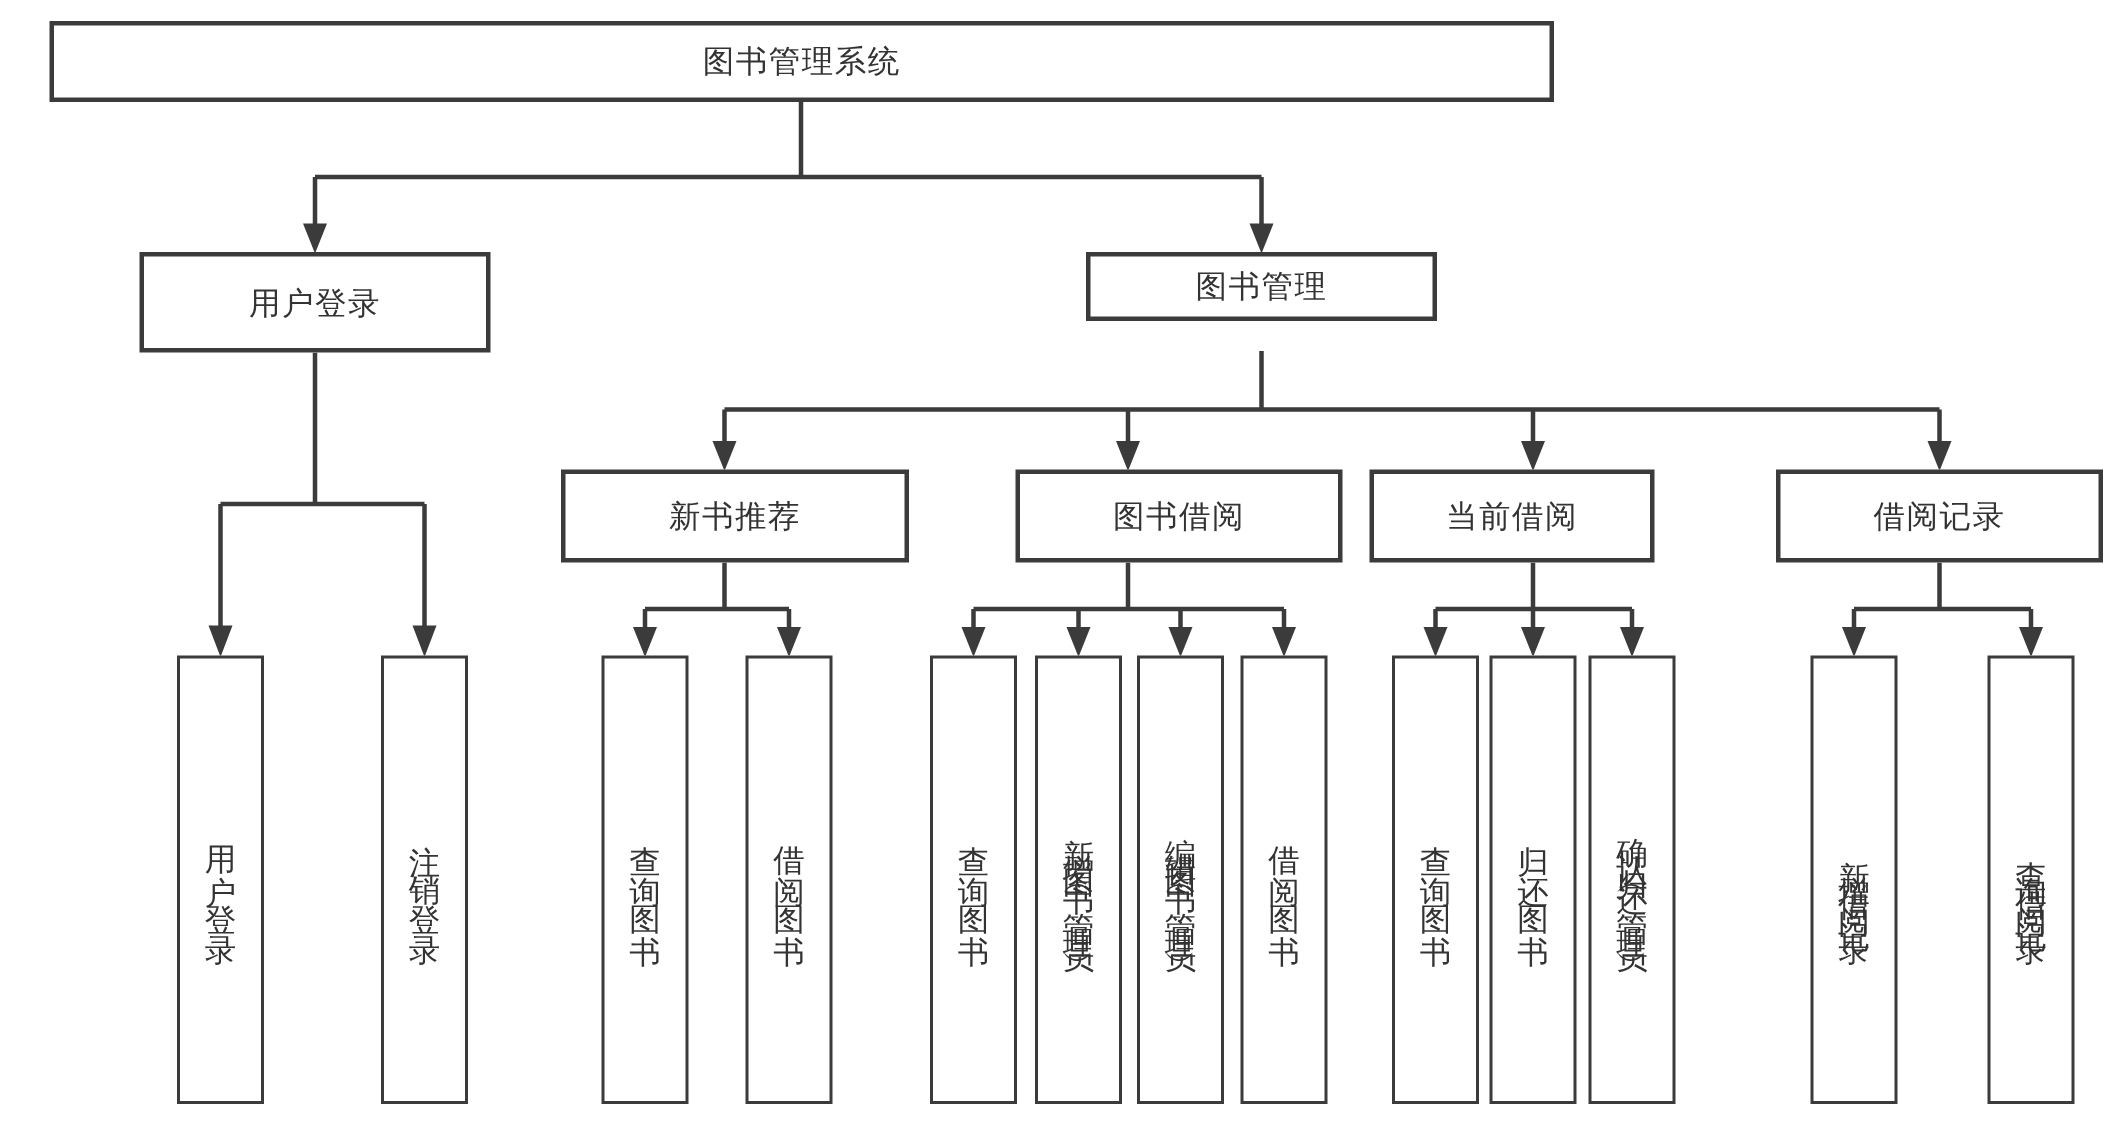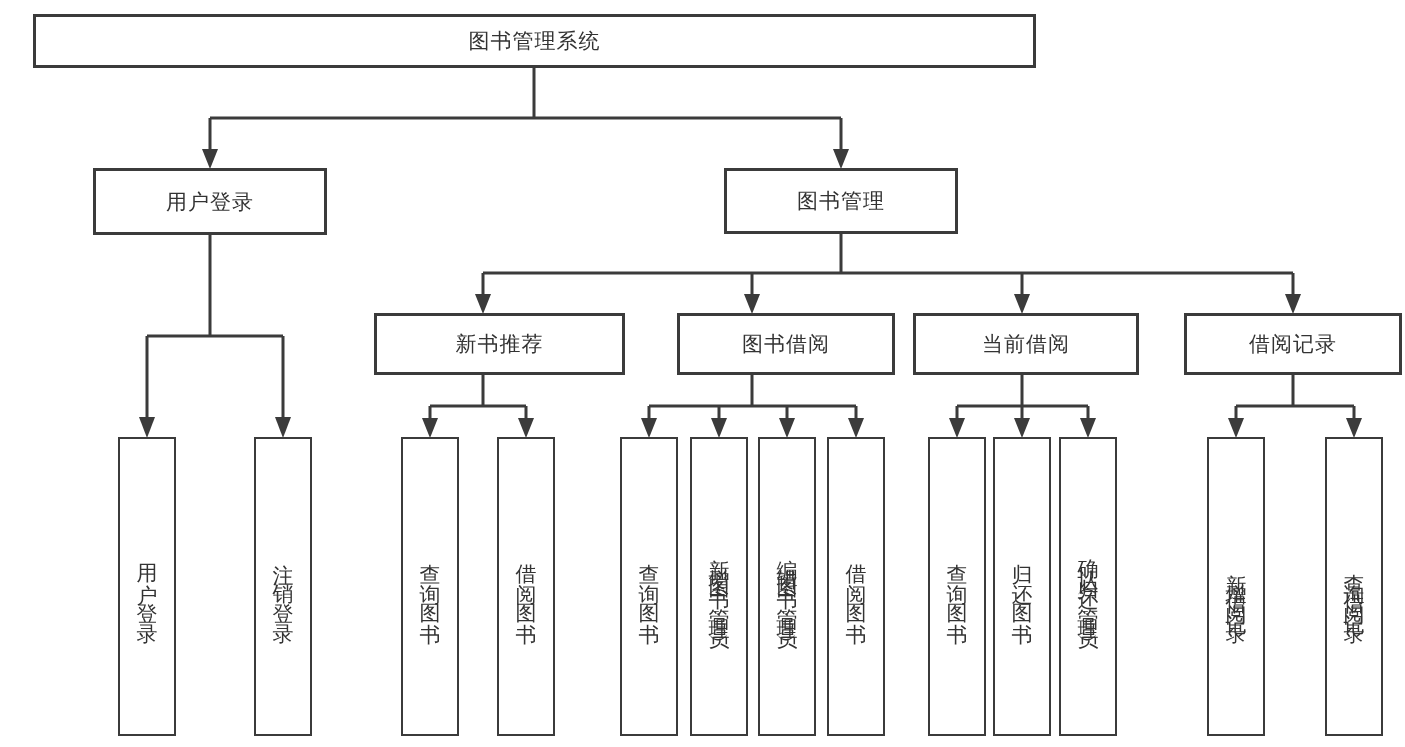--- a/index.html
+++ b/index.html
@@ -69,25 +69,25 @@
       <polygon points="1002,418 1018,418 1010,438"></polygon>
       <polygon points="1068,418 1084,418 1076,438"></polygon>
       <polygon points="1216,418 1232,418 1224,438"></polygon>
       <polygon points="1334,418 1350,418 1342,438"></polygon>
     </g>
   </svg>
 
   <div class="box" style="left:21px;top:14px;width:1003px;height:54px;">图书管理系统</div>
 
   <div class="box" style="left:81px;top:168px;width:234px;height:67px;">用户登录</div>
-  <div class="box" style="left:712px;top:168px;width:234px;height:66px;">图书管理</div>
+  <div class="box" style="left:712px;top:168px;width:234px;height:46px;">图书管理</div>
 
-  <div class="box" style="left:362px;top:313px;width:251px;height:62px;">新书推荐</div>
+  <div class="box" style="left:362px;top:313px;width:232px;height:62px;">新书推荐</div>
   <div class="box" style="left:631px;top:313px;width:218px;height:62px;margin-left:34px;">图书借阅</div>
-  <div class="box" style="left:901px;top:313px;width:226px;height:62px;">当前借阅</div>
+  <div class="box" style="left:901px;top:313px;width:190px;height:62px;">当前借阅</div>
   <div class="box" style="left:1172px;top:313px;width:218px;height:62px;">借阅记录</div>
 
   <div class="box leaf" style="left:106px;top:437px;width:58px;height:299px;">用户登录</div>
   <div class="box leaf" style="left:242px;top:437px;width:58px;height:299px;">注销登录</div>
 
   <div class="box leaf" style="left:389px;top:437px;width:58px;height:299px;">查询图书</div>
   <div class="box leaf" style="left:485px;top:437px;width:58px;height:299px;">借阅图书</div>
 
   <div class="box leaf" style="left:608px;top:437px;width:58px;height:299px;">查询图书</div>
   <div class="box leaf dense" style="left:678px;top:437px;width:58px;height:299px;">新增图书（管理员）</div>

